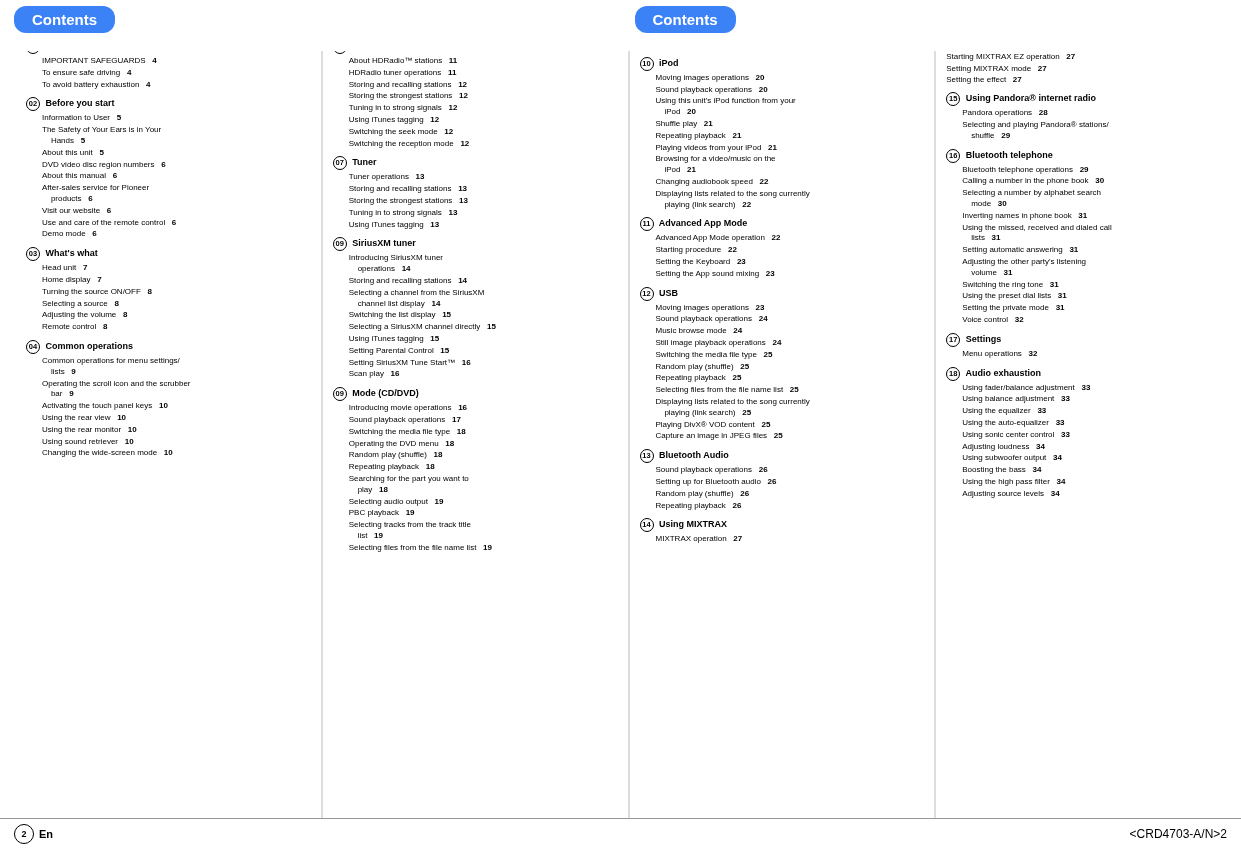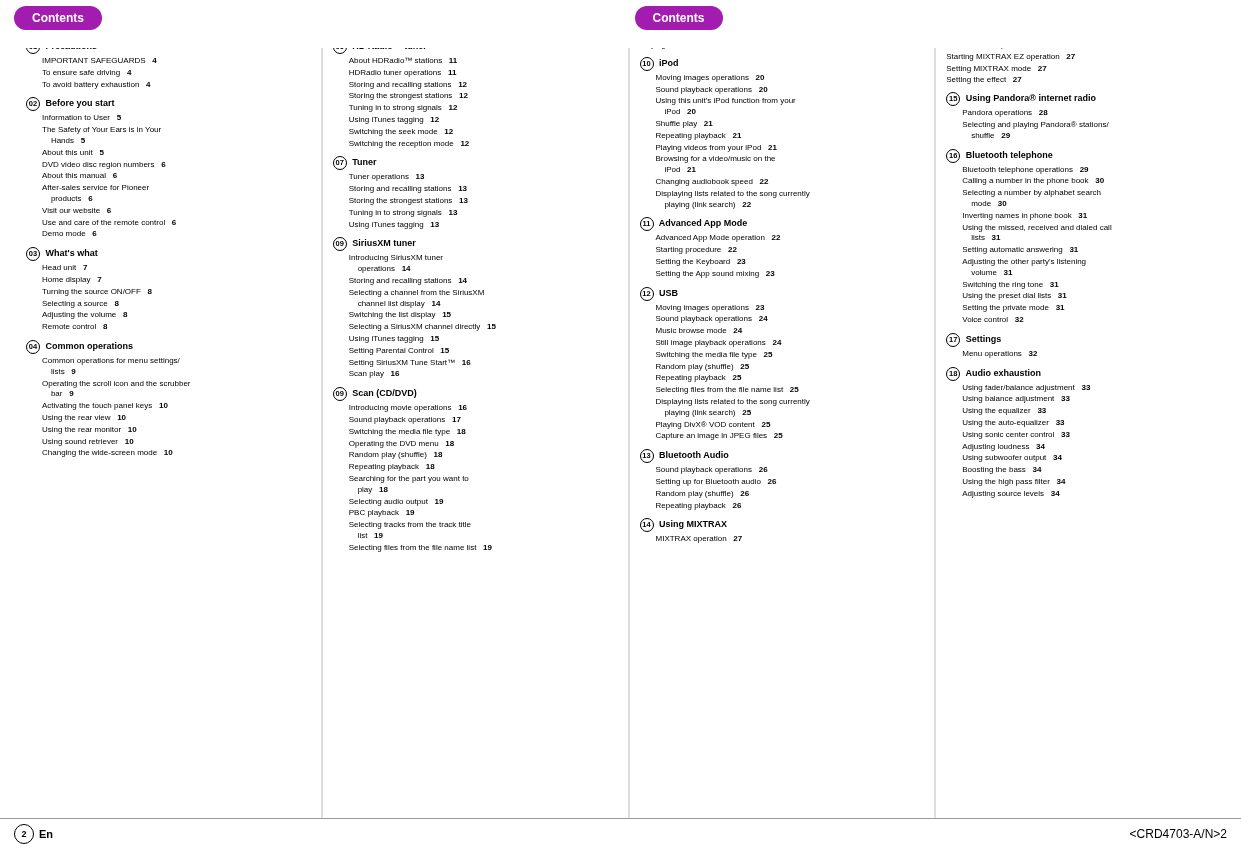--- a/index.html
+++ b/index.html
@@ -11,23 +11,23 @@
       min-height: 849px;
       display: flex;
       flex-direction: column;
     }
     .page-wrapper {
       display: flex;
       flex: 1;
       position: relative;
     }
     .header-bar {
-      background: #a21caf;
+      background: #3b82f6;
       color: #fff;
-      font-size: 12px;
+      font-size: 15px;
       font-weight: bold;
       padding: 5px 18px;
       border-radius: 12px;
       display: inline-block;
       margin-bottom: 12px;
     }
     .section {
       margin-bottom: 7px;
     }
     .section-title {
@@ -212,21 +212,21 @@
         <div class="entry">Selecting a SiriusXM channel directly &nbsp;&nbsp;<span class="num">15</span></div>
         <div class="entry">Using iTunes tagging &nbsp;&nbsp;<span class="num">15</span></div>
         <div class="entry">Setting Parental Control &nbsp;&nbsp;<span class="num">15</span></div>
         <div class="entry">Setting SiriusXM Tune Start™ &nbsp;&nbsp;<span class="num">16</span></div>
         <div class="entry">Scan play &nbsp;&nbsp;<span class="num">16</span></div>
       </div>
 
       <div class="section">
         <div class="section-title">
           <span class="section-number">09</span>
-          <span class="section-title-text">Scan (CD/DVD)</span>
+          <span class="section-title-text">Mode (CD/DVD)</span>
         </div>
         <div class="entry">Introducing movie operations &nbsp;&nbsp;<span class="num">16</span></div>
         <div class="entry">Sound playback operations &nbsp;&nbsp;<span class="num">17</span></div>
         <div class="entry">Switching the media file type &nbsp;&nbsp;<span class="num">18</span></div>
         <div class="entry">Operating the DVD menu &nbsp;&nbsp;<span class="num">18</span></div>
         <div class="entry">Random play (shuffle) &nbsp;&nbsp;<span class="num">18</span></div>
         <div class="entry">Repeating playback &nbsp;&nbsp;<span class="num">18</span></div>
         <div class="entry">Searching for the part you want to<br>&nbsp;&nbsp;&nbsp;&nbsp;play &nbsp;&nbsp;<span class="num">18</span></div>
         <div class="entry">Selecting audio output &nbsp;&nbsp;<span class="num">19</span></div>
         <div class="entry">PBC playback &nbsp;&nbsp;<span class="num">19</span></div>

